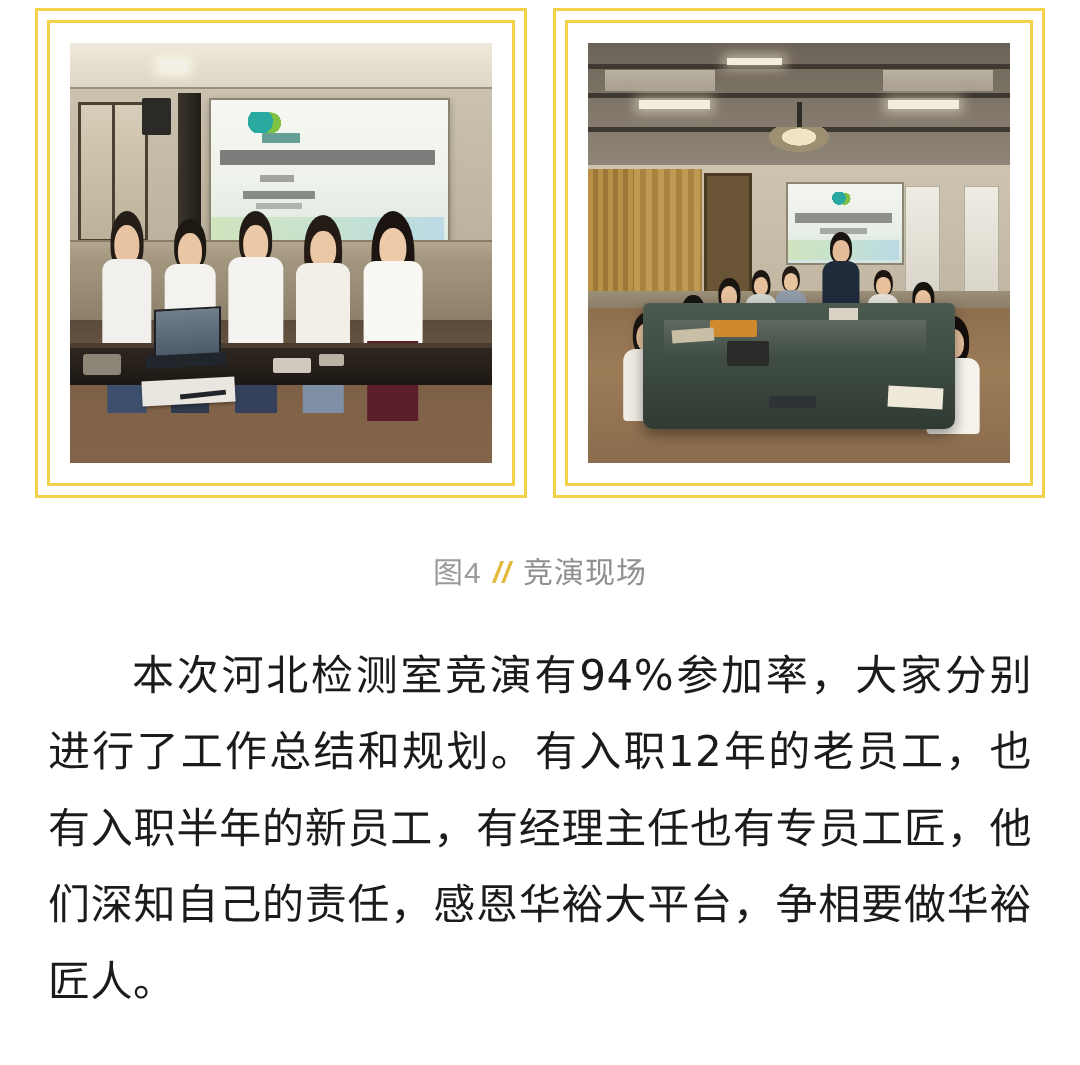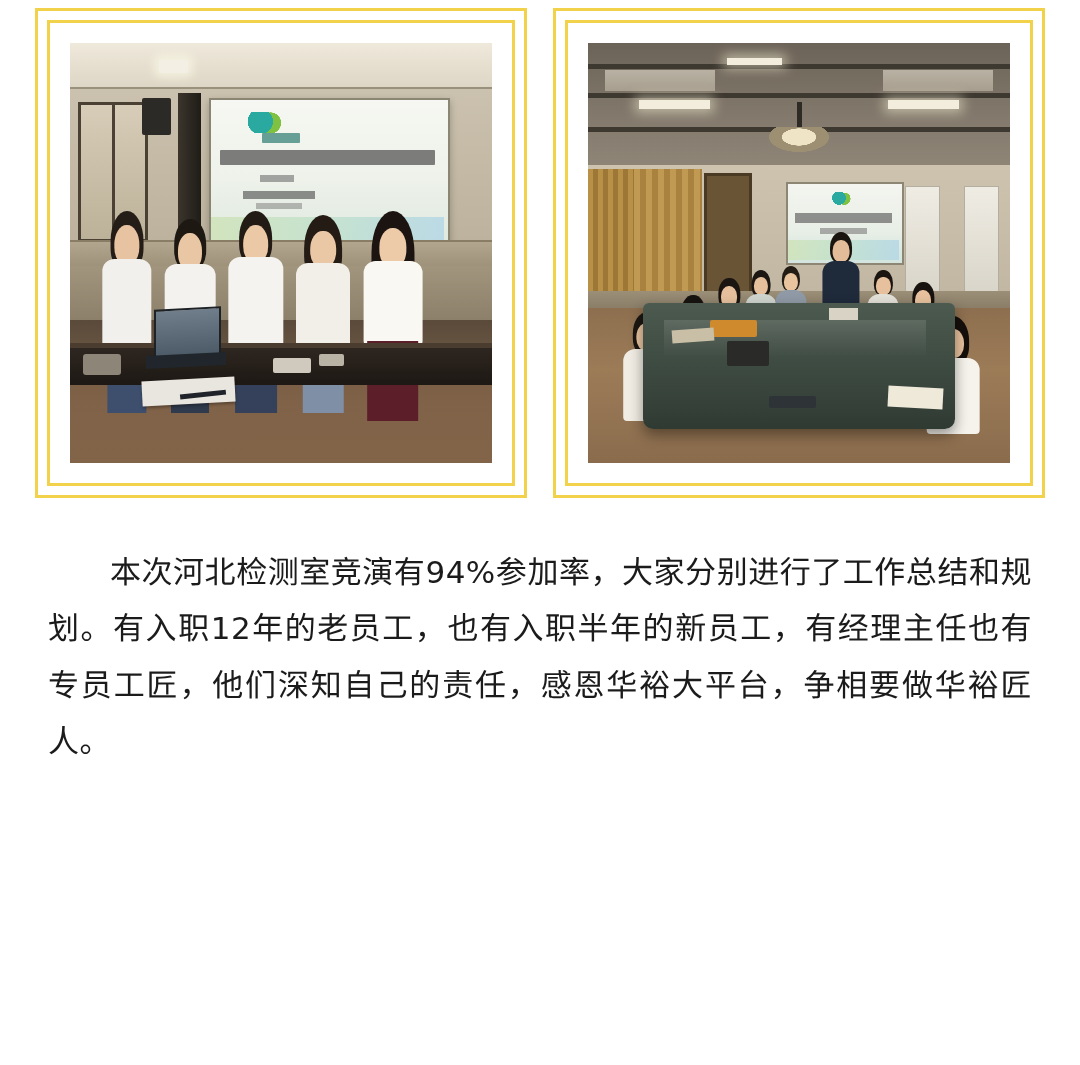--- a/index.html
+++ b/index.html
@@ -305,21 +305,21 @@
     font-style: italic;
     padding: 0 2px;
   }
   .caption .cap-text {
     color: #8f8f8f;
   }
 
   
   .body-text {
     margin: 46px 48px 0 48px;
-    font-size: 31px;
+    font-size: 42px;
     line-height: 1.82;
     color: #1b1b1b;
     text-align: justify;
     text-indent: 2em;
     letter-spacing: 0.5px;
     font-family: "DejaVu Sans", "Liberation Sans", sans-serif;
   }
 </style>
 </head>
 <body>
@@ -486,16 +486,21 @@
         <div class="ph" style="left:29%; top:66%; width:11%; height:4%; background:#cf8a2e; border-radius:2px;"></div>
         <div class="ph" style="left:33%; top:71%; width:10%; height:6%; background:#2a2a28; border-radius:2px;"></div>
         <div class="ph" style="left:20%; top:68%; width:10%; height:3%; background:#c9bfa6; transform:rotate(-4deg);"></div>
         <div class="ph" style="left:43%; top:84%; width:11%; height:3%; background:#2e3338; border-radius:2px;"></div>
         <div class="ph" style="left:71%; top:82%; width:13%; height:5%; background:#efe9da; transform:rotate(3deg);"></div>
         <div class="ph" style="left:57%; top:63%; width:7%; height:3%; background:#d8d3c5;"></div>
       </div>
     </div>
   </div>
 
+  <div class="caption">
+    <span class="cap-label">图4</span>
+    <span class="slashes">//</span>
+    <span class="cap-text">竞演现场</span>
+  </div>
 
   <p class="body-text">本次河北检测室竞演有94%参加率，大家分别进行了工作总结和规划。有入职12年的老员工，也有入职半年的新员工，有经理主任也有专员工匠，他们深知自己的责任，感恩华裕大平台，争相要做华裕匠人。</p>
 
 </div>
 
 </body></html>

